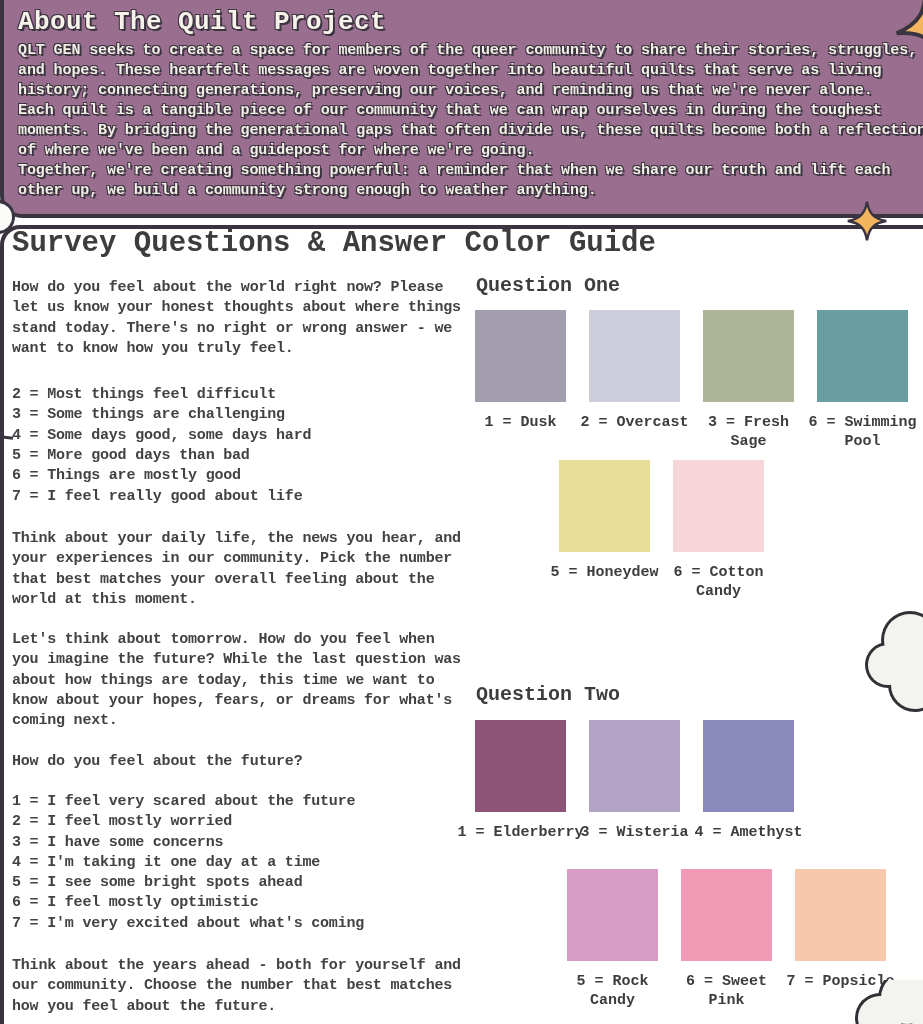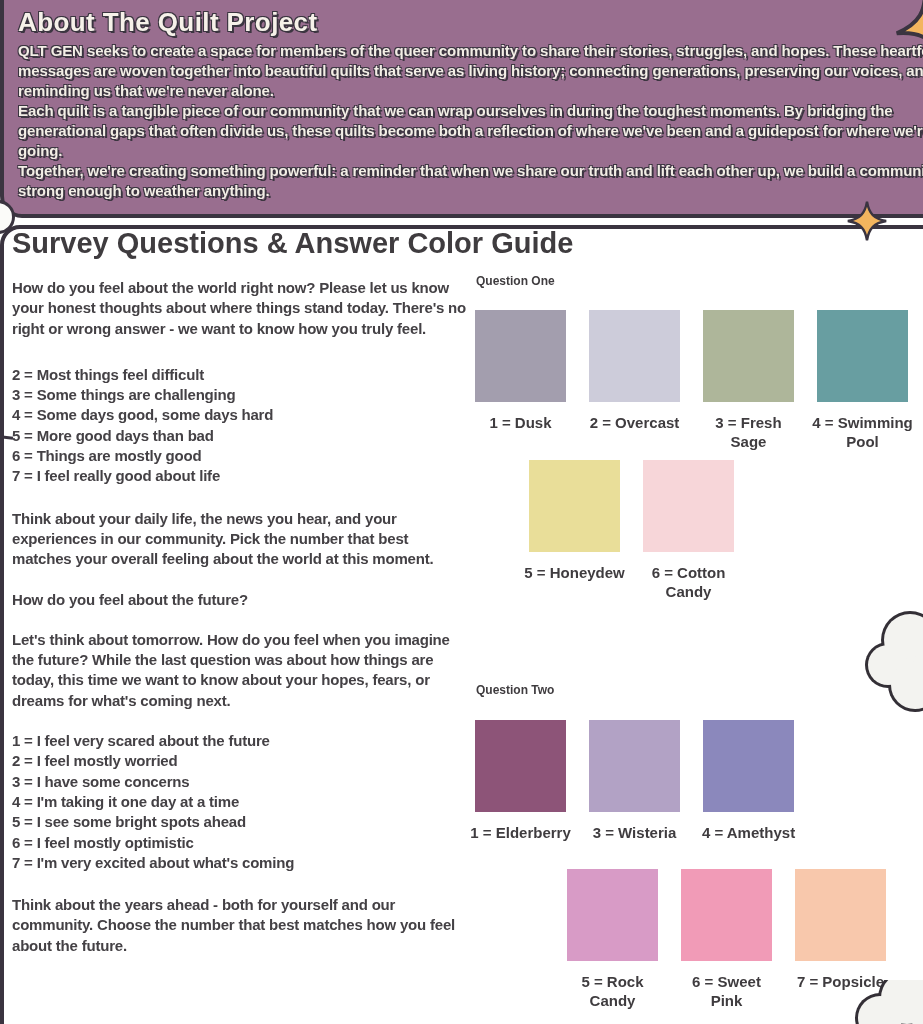--- a/index.html
+++ b/index.html
@@ -1,18 +1,18 @@
 <!DOCTYPE html>
 <html><head>
 <meta charset="utf-8">
 <style>
   html,body{margin:0;padding:0;background:#ffffff;}
   .page{
     position:relative;width:923px;height:1024px;overflow:hidden;background:#ffffff;
-    font-family:Liberation Sans, sans-serif;font-weight:bold;color:#433f43;
+    font-family:Liberation Mono, monospace;font-weight:bold;color:#433f43;
   }
   
   .header-card{
     position:absolute;left:0px;top:-36px;width:965px;height:254px;box-sizing:border-box;
     background:#996e8f;border:4px solid #3a3440;border-radius:22px;
     padding:40px 18px 0 14px;z-index:1;
   }
   .header-title{
     margin:0 0 4px 0;font-size:26px;line-height:1.1;color:#f6f1e9;letter-spacing:.4px;
     text-shadow:-1px -1px 0 #3b3540,1px -1px 0 #3b3540,-1px 1px 0 #3b3540,2px 2px 0 #3b3540;
@@ -33,21 +33,21 @@
   .left-col{
     position:absolute;left:12px;top:269px;width:456px;z-index:2;
     font-size:15px;line-height:20.3px;letter-spacing:-.2px;color:#444145;
   }
   .para{margin:9px 0 20px 0;}
   .para.intro1{margin-bottom:26px;}
   .scale-list{margin:0 0 22px 0;}
   .scale-line{white-space:nowrap;}
   .future-heading{margin:0 0 20px 0;}
   
-  .q-label{position:absolute;font-size:12px;color:#3f3c3f;z-index:2;}
+  .q-label{position:absolute;font-size:20px;color:#3f3c3f;z-index:2;}
   .swatch-row{position:absolute;display:flex;gap:23px;z-index:2;}
   .swatch-cell{width:91px;display:flex;flex-direction:column;align-items:center;}
   .swatch{width:91px;height:92px;}
   .swatch-label{margin-top:11px;font-size:15px;line-height:19px;text-align:center;color:#3f3c3f;}
   .lbl-line{white-space:nowrap;}
   
   .deco{position:absolute;z-index:3;}
   .left-bubble{
     left:-19px;top:200px;width:34px;height:34px;border-radius:50%;
     background:#fbfbf9;border:3px solid #3a3440;box-sizing:border-box;
@@ -76,22 +76,22 @@
     <p class="para intro1">How do you feel about the world right now? Please let us know your honest thoughts about where things stand today. There's no right or wrong answer - we want to know how you truly feel.</p>
     <div class="scale-list">
         <div class="scale-line">2 = Most things feel difficult</div>
         <div class="scale-line">3 = Some things are challenging</div>
         <div class="scale-line">4 = Some days good, some days hard</div>
         <div class="scale-line">5 = More good days than bad</div>
         <div class="scale-line">6 = Things are mostly good</div>
         <div class="scale-line">7 = I feel really good about life</div>
       </div>
     <p class="para">Think about your daily life, the news you hear, and your experiences in our community. Pick the number that best matches your overall feeling about the world at this moment.</p>
+    <p class="para">Let's think about tomorrow. How do you feel when you imagine the future? While the last question was about how things are today, this time we want to know about your hopes, fears, or dreams for what's coming next.</p>
     <p class="para future-heading">How do you feel about the future?</p>
-    <p class="para">Let's think about tomorrow. How do you feel when you imagine the future? While the last question was about how things are today, this time we want to know about your hopes, fears, or dreams for what's coming next.</p>
     <div class="scale-list">
         <div class="scale-line">1 = I feel very scared about the future</div>
         <div class="scale-line">2 = I feel mostly worried</div>
         <div class="scale-line">3 = I have some concerns</div>
         <div class="scale-line">4 = I'm taking it one day at a time</div>
         <div class="scale-line">5 = I see some bright spots ahead</div>
         <div class="scale-line">6 = I feel mostly optimistic</div>
         <div class="scale-line">7 = I'm very excited about what's coming</div>
       </div>
     <p class="para">Think about the years ahead - both for yourself and our community. Choose the number that best matches how you feel about the future.</p>
@@ -114,26 +114,26 @@
       <div class="swatch-cell">
         <div class="swatch" style="background: rgb(174, 182, 154);"></div>
         <div class="swatch-label">
           <div class="lbl-line">3 = Fresh</div>
           <div class="lbl-line">Sage</div>
         </div>
       </div>
       <div class="swatch-cell">
         <div class="swatch" style="background: rgb(104, 158, 161);"></div>
         <div class="swatch-label">
-          <div class="lbl-line">4 = Swimming</div>
+          <div class="lbl-line">6 = Swimming</div>
           <div class="lbl-line">Pool</div>
         </div>
       </div>
     </div>
-  <div class="swatch-row" style="left:529px;top:460px;">
+  <div class="swatch-row" style="left:559px;top:460px;">
       <div class="swatch-cell">
         <div class="swatch" style="background: rgb(233, 222, 153);"></div>
         <div class="swatch-label">
           <div class="lbl-line">5 = Honeydew</div>
         </div>
       </div>
       <div class="swatch-cell">
         <div class="swatch" style="background: rgb(247, 214, 217);"></div>
         <div class="swatch-label">
           <div class="lbl-line">6 = Cotton</div>

